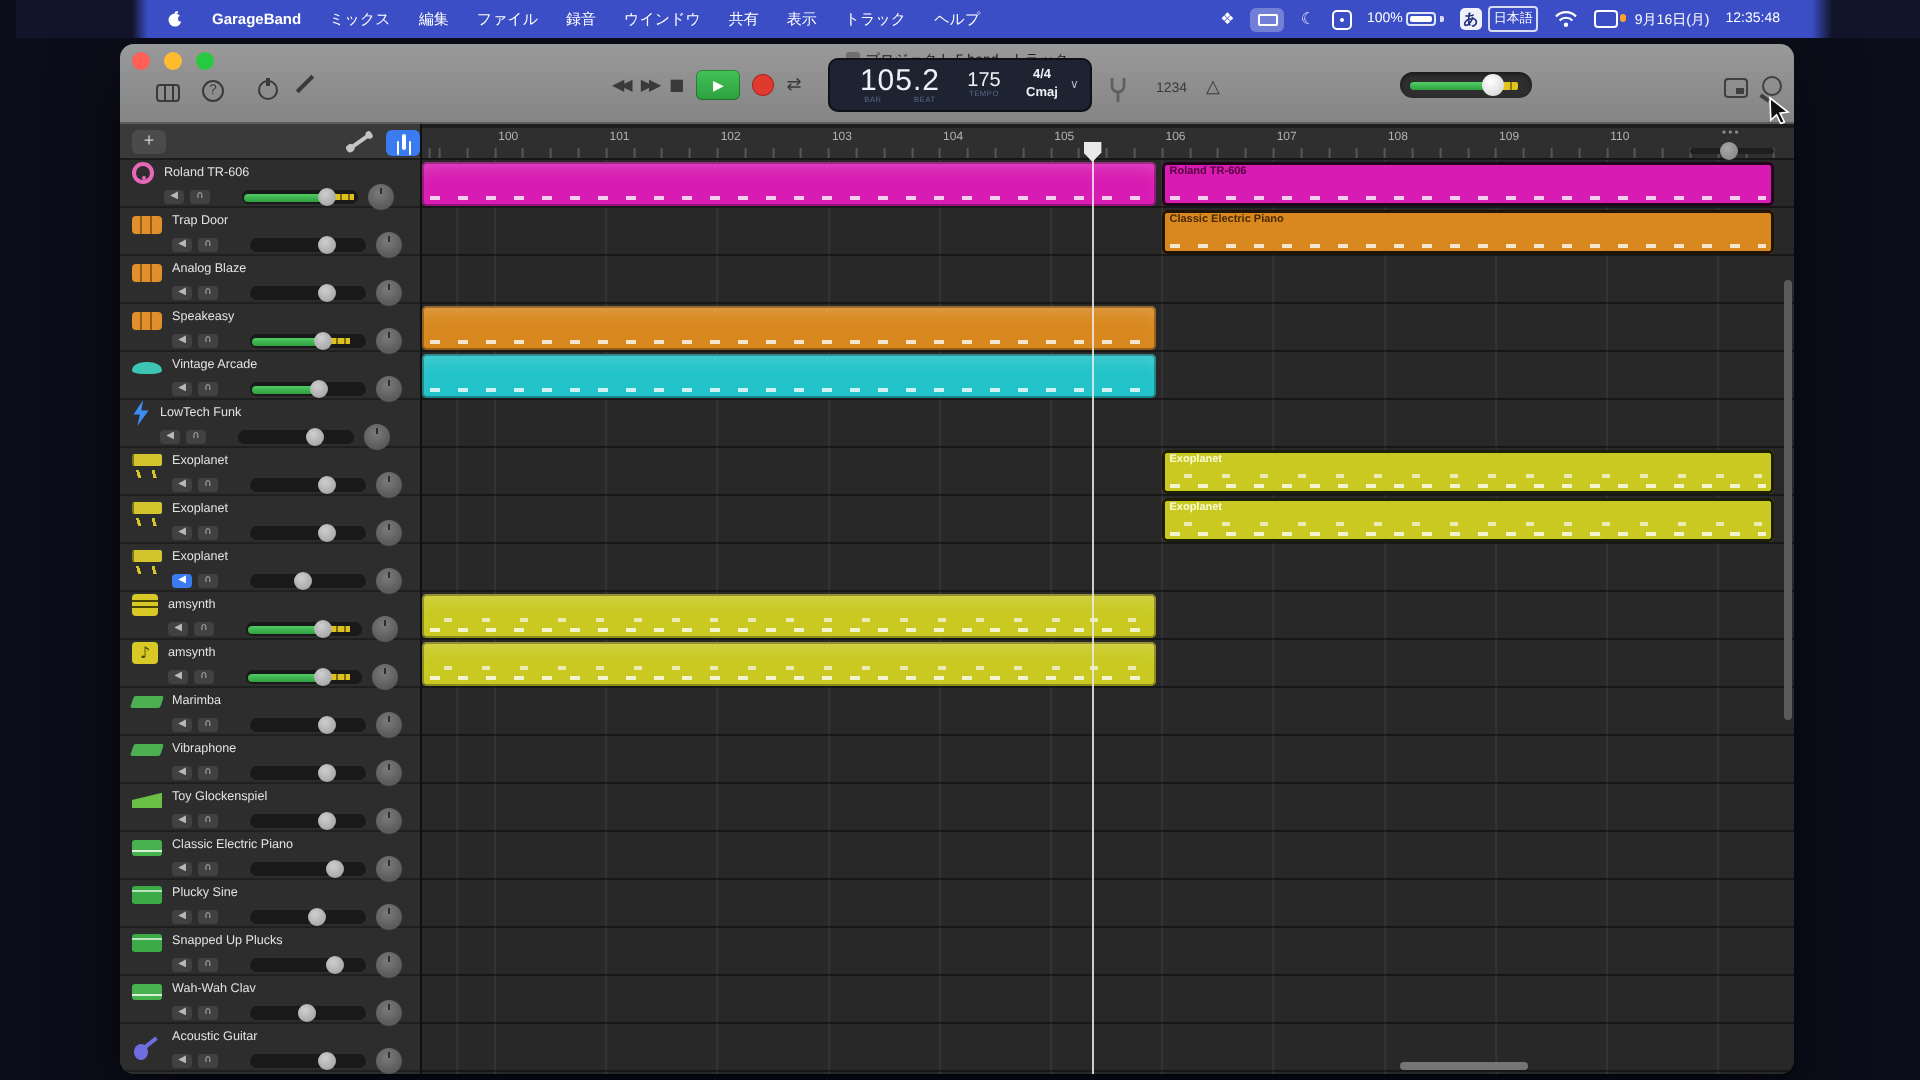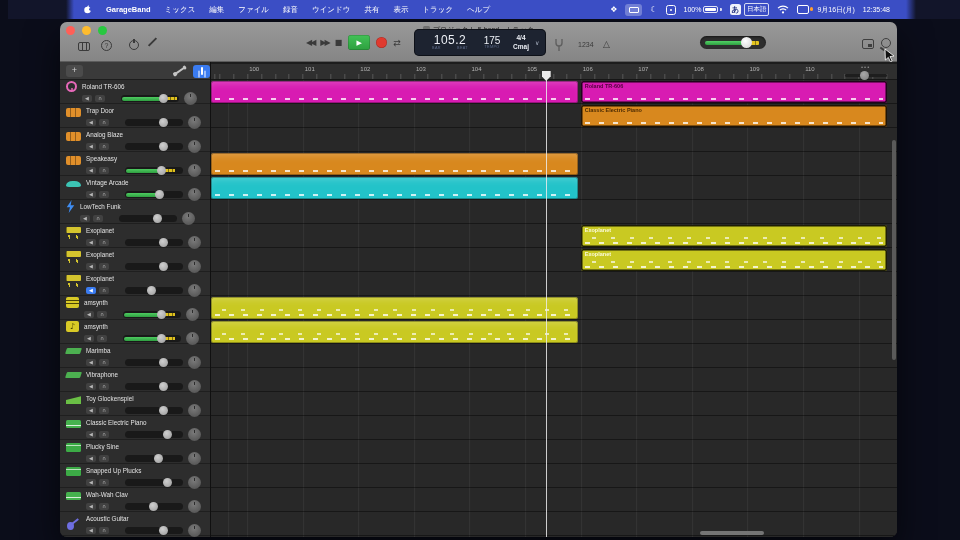--- a/index.html
+++ b/index.html
@@ -51,21 +51,21 @@
   .ed-ic{left:87px;top:19px;width:11px;height:2px;background:#3a3a3a;transform:rotate(-45deg)}
   .transport{position:absolute;left:246px;top:13px;display:flex;align-items:center;gap:6px;color:#3a3a3a;font-family:"DejaVu Sans",sans-serif}
   .tr-gl{font-size:8px;letter-spacing:-2px}
   .stop-gl{font-size:8px}
   .playbtn{width:22px;height:15px;background:linear-gradient(#43c257,#2da03f);border-radius:3px;color:#fff;font-size:7px;display:flex;align-items:center;justify-content:center;box-shadow:inset 0 0 0 .5px rgba(0,0,0,.3)}
   .recbtn{width:11px;height:11px;border-radius:50%;background:#e03a2f;box-shadow:inset 0 0 0 .5px rgba(0,0,0,.25)}
   .cyc-gl{font-size:9px}
   .lcd{position:absolute;left:354px;top:7px;width:132px;height:27px;background:#1d2330;border-radius:5px;display:flex;align-items:center;color:#edf0f6;box-shadow:inset 0 0 0 1px rgba(0,0,0,.5)}
   .lcd .blk{text-align:center;line-height:1}
   .lcd .bb{margin-left:10px;width:52px}
-  .lcd .bb .v{font-size:12px;letter-spacing:.5px}
+  .lcd .bb .v{font-size:15px;letter-spacing:.5px}
   .lcd .lbls{display:flex;justify-content:space-around;margin-top:1px}
   .lcd .lab{font-size:3.8px;color:#5d6b89;letter-spacing:.3px}
   .lcd .tmp{width:32px}
   .lcd .tmp .v{font-size:10px}
   .lcd .sig{width:26px;font-size:6.5px;font-weight:bold;line-height:1.25}
   .lcd .chev{font-size:6px;color:#aeb6c6;margin-left:1px;font-family:"DejaVu Sans",sans-serif}
   .fork{position:absolute;left:494px;top:17px;width:10px;height:12px;opacity:.55}
   .count{position:absolute;left:518px;top:19px;font-size:7px;color:#3a3a3a;letter-spacing:0}
   .metro{position:absolute;left:543px;top:17px;font-size:9px;color:#3a3a3a;font-family:"DejaVu Sans",sans-serif}
   .mvol{position:absolute;left:640px;top:14px;width:66px;height:13px;background:#2e2e2e;border-radius:7px;box-shadow:inset 0 1px 2px rgba(0,0,0,.5)}

